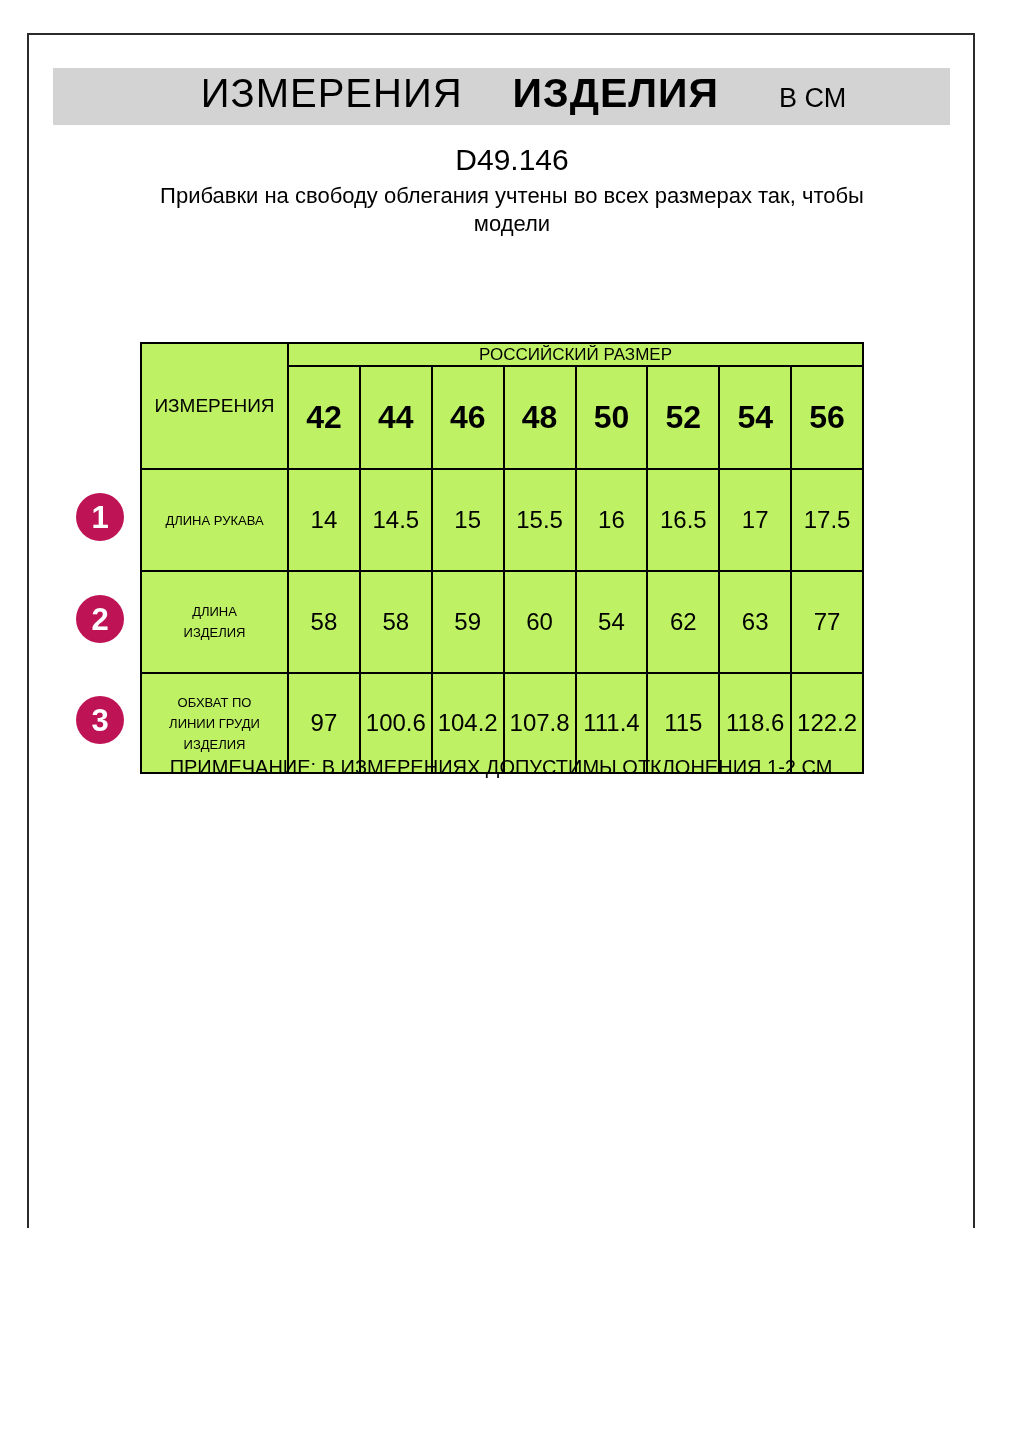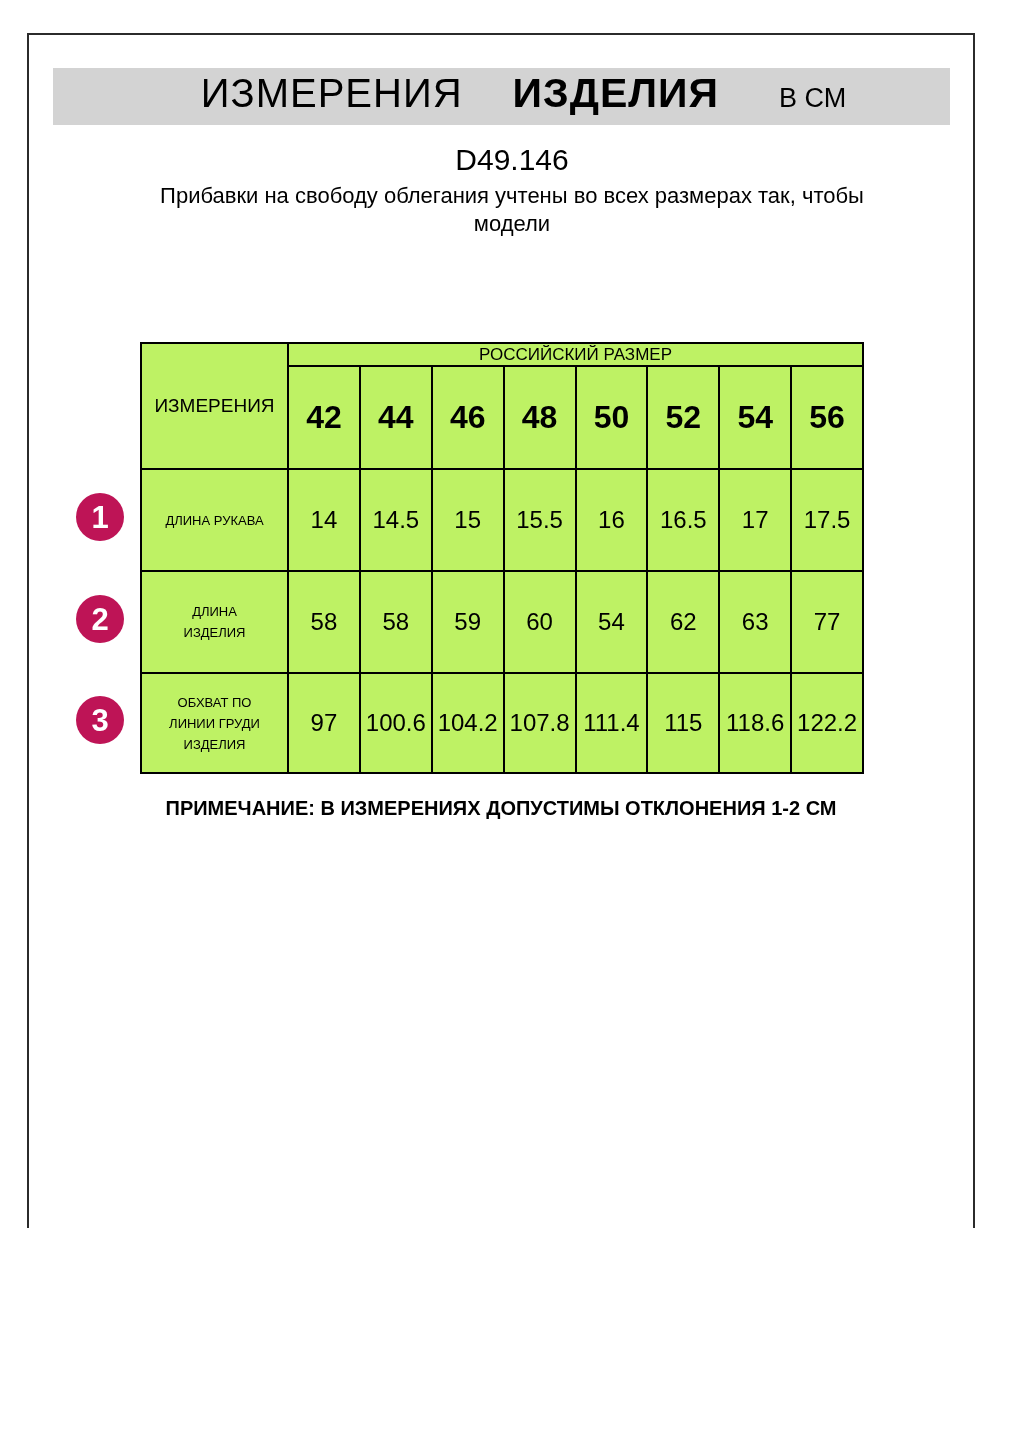--- a/index.html
+++ b/index.html
@@ -82,25 +82,25 @@
     color: #ffffff;
     display: flex;
     align-items: center;
     justify-content: center;
     font-size: 31px;
     font-weight: bold;
     line-height: 1;
   }
   .note {
     position: absolute;
-    left: 27px; top: 797px;
+    left: 27px; top: 756px;
     width: 948px;
     text-align: center;
     font-size: 20px;
-    font-weight: bold;
+    font-weight: normal;
   }
 </style>
 </head>
 <body>
 
 <div class="page">
 
   <div class="frame"></div>
 
   <div class="header-bar" style="background: rgb(211, 211, 211);">

